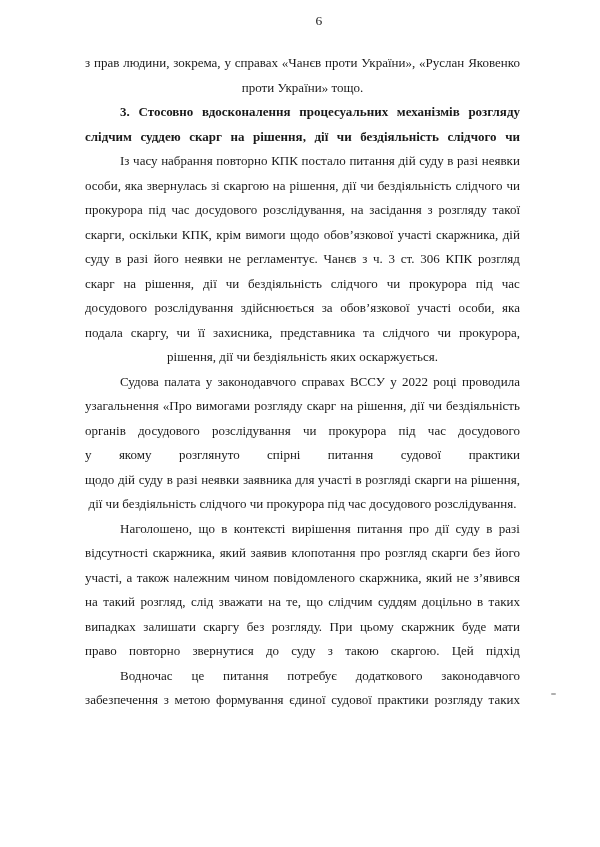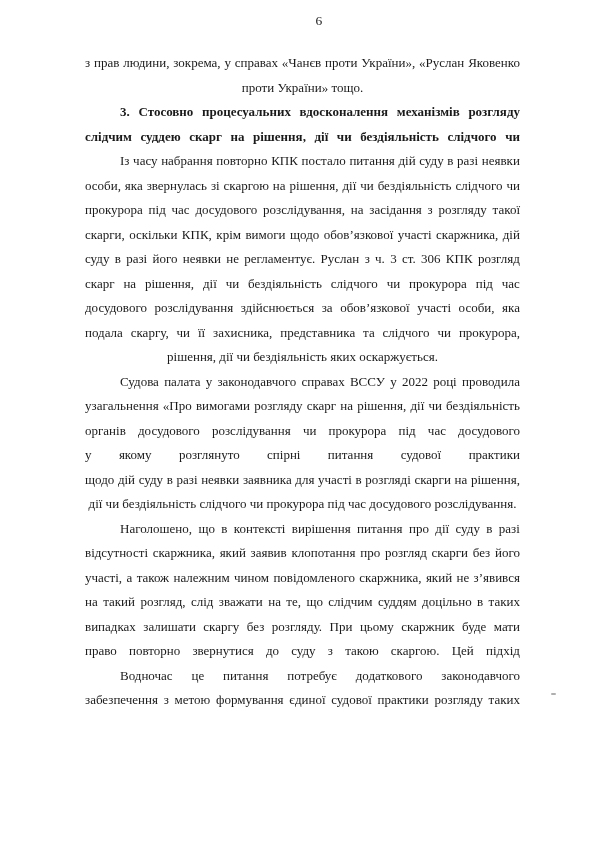--- a/index.html
+++ b/index.html
@@ -77,22 +77,22 @@
           <span>України»,</span>
           <span>«Руслан</span>
           <span>Яковенко</span>
         </div>
         <div class="line last">проти України» тощо.</div>
       </div>
       <div class="paragraph heading">
         <div class="line just indent">
           <span>3.</span>
           <span>Стосовно</span>
+          <span>вдосконалення</span>
           <span>процесуальних</span>
-          <span>вдосконалення</span>
           <span>механізмів</span>
           <span>розгляду</span>
         </div>
         <div class="line just">
           <span>слідчим</span>
           <span>суддею</span>
           <span>скарг</span>
           <span>на</span>
           <span>рішення,</span>
           <span>дії</span>
@@ -156,21 +156,21 @@
           <span>дій</span>
         </div>
         <div class="line just">
           <span>суду</span>
           <span>в</span>
           <span>разі</span>
           <span>його</span>
           <span>неявки</span>
           <span>не</span>
           <span>регламентує.</span>
-          <span>Руслан</span>
+          <span>Чанєв</span>
           <span>з</span>
           <span>ч.</span>
           <span>3</span>
           <span>ст.</span>
           <span>306</span>
           <span>КПК</span>
           <span>розгляд</span>
         </div>
         <div class="line just">
           <span>скарг</span>

